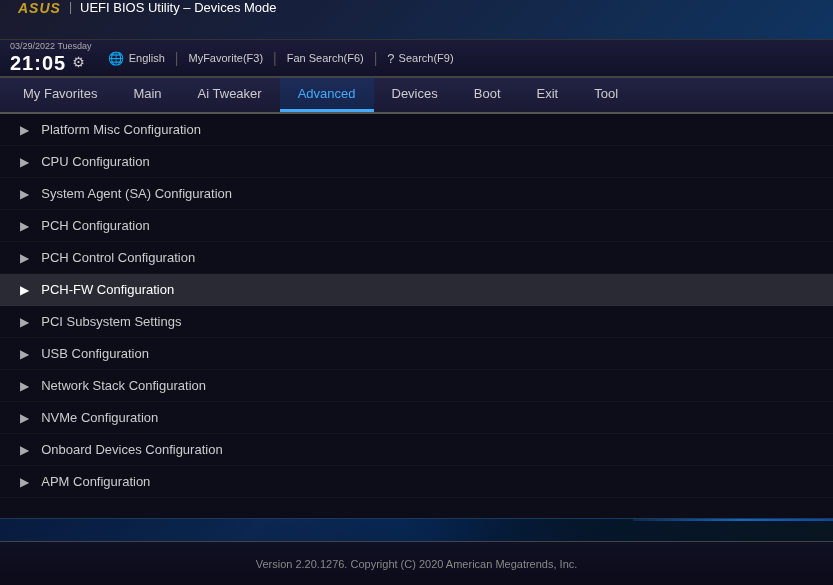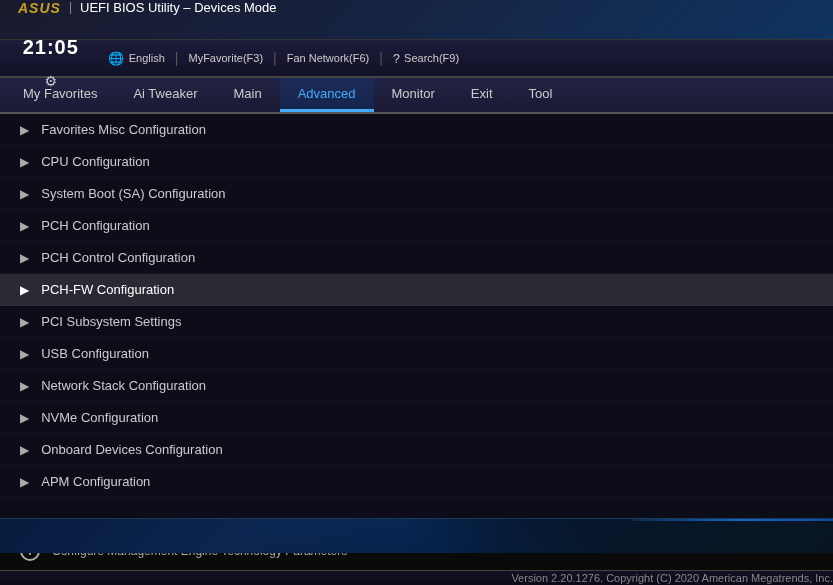--- a/index.html
+++ b/index.html
@@ -180,24 +180,24 @@
     }
 
     #info-text {
       color: #aaaaaa;
       font-size: 12px;
     }
 
     
     #status-bar {
       background: linear-gradient(180deg, #111125 0%, #0a0a18 100%);
-      height: 15px;
-      display: flex;
-      align-items: center;
-      justify-content: flex-end;
+      height: 44px;
+      display: flex;
+      align-items: center;
+      justify-content: center;
       border-top: 1px solid #444;
       position: absolute;
       bottom: 0;
       left: 0;
       right: 0;
     }
 
     #version-text {
       color: #888888;
       font-size: 11px;
@@ -244,69 +244,70 @@
 
 <div id="header">
   <span id="asus-logo">ASUS</span>
   <span style="color:#888;margin-right:8px;font-size:12px;">|</span>
   <span id="title-text">UEFI BIOS Utility – Devices Mode</span>
 </div>
 
 <div id="info-bar">
   <div id="datetime">
     <span id="date-display">03/29/2022 Tuesday</span>
-    <div style="display:flex;align-items:center;gap:16px;flex-direction:column;">
+    <div style="display:flex;align-items:center;gap:6px;">
       <span id="time-display">21:05</span>
       <span style="color:#cccccc;font-size:14px;">⚙</span>
     </div>
   </div>
 
   <div id="info-icons">
     <div class="info-item">
       <span class="icon-sym">🌐</span>
       <span>English</span>
     </div>
     <span class="separator-bar">|</span>
     <div class="info-item">
       <span>MyFavorite(F3)</span>
     </div>
     <span class="separator-bar">|</span>
     <div class="info-item">
-      <span>Fan Network(F6)</span>
+      <span>Fan Search(F6)</span>
     </div>
     <span class="separator-bar">|</span>
     <div class="info-item">
       <span class="icon-sym">?</span>
       <span>Search(F9)</span>
     </div>
   </div>
 </div>
 
 <div id="nav-menu">
     <div class="nav-item">My Favorites</div>
+    <div class="nav-item">Main</div>
     <div class="nav-item">Ai Tweaker</div>
-    <div class="nav-item">Main</div>
     <div class="nav-item active">Advanced</div>
-    <div class="nav-item">Monitor</div>
+    <div class="nav-item">Devices</div>
+    <div class="nav-item">Boot</div>
     <div class="nav-item">Exit</div>
     <div class="nav-item">Tool</div>
   </div>
 
 <div id="main-content">
     <div class="menu-item">
       <span class="arrow">▶</span>
-      <span>Favorites Misc Configuration</span>
+      <span>Platform Misc Configuration</span>
     </div>
     <div class="menu-item">
       <span class="arrow">▶</span>
       <span>CPU Configuration</span>
     </div>
     <div class="menu-item">
       <span class="arrow">▶</span>
-      <span>System Boot (SA) Configuration</span>
+      <span>System Agent (SA) Configuration</span>
     </div>
     <div class="menu-item">
       <span class="arrow">▶</span>
       <span>PCH Configuration</span>
     </div>
     <div class="menu-item">
       <span class="arrow">▶</span>
       <span>PCH Control Configuration</span>
     </div>
     <div class="menu-item selected">

